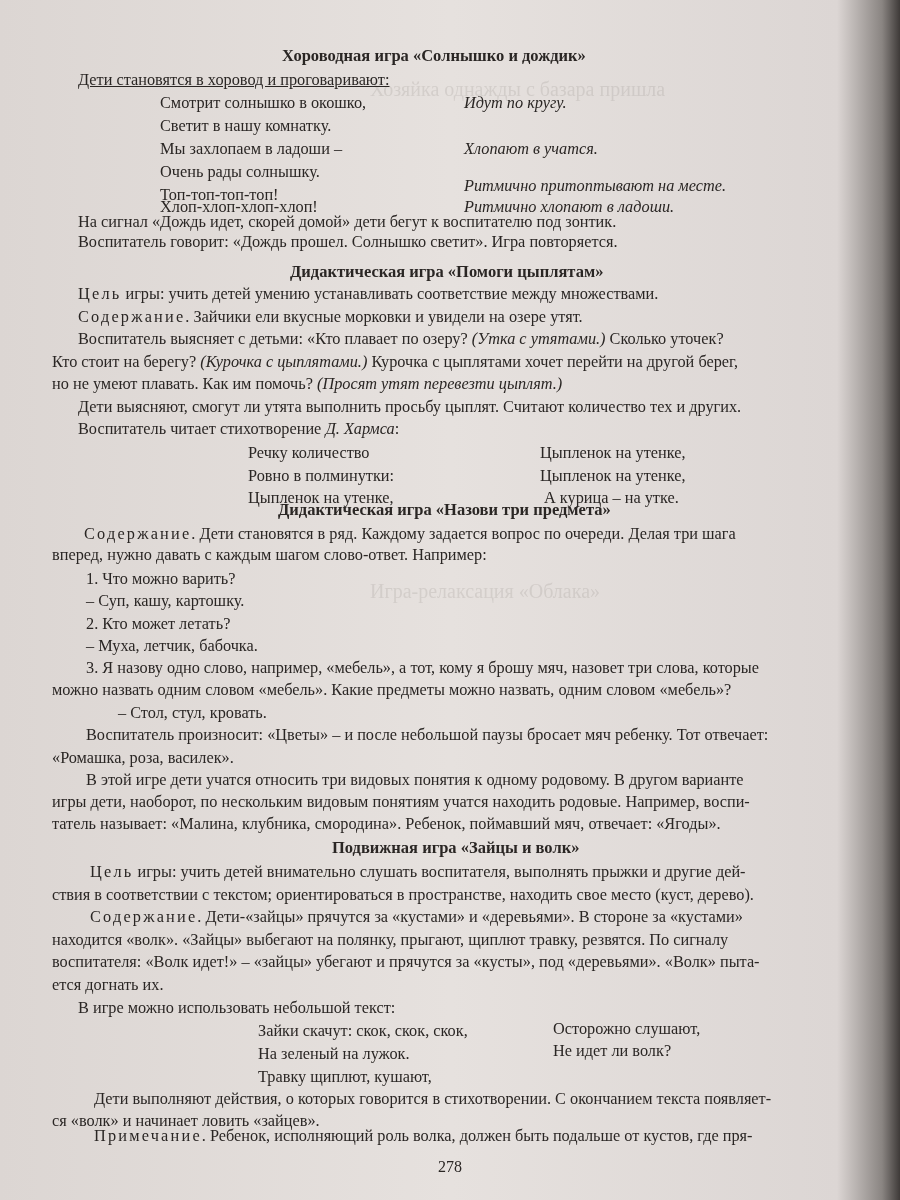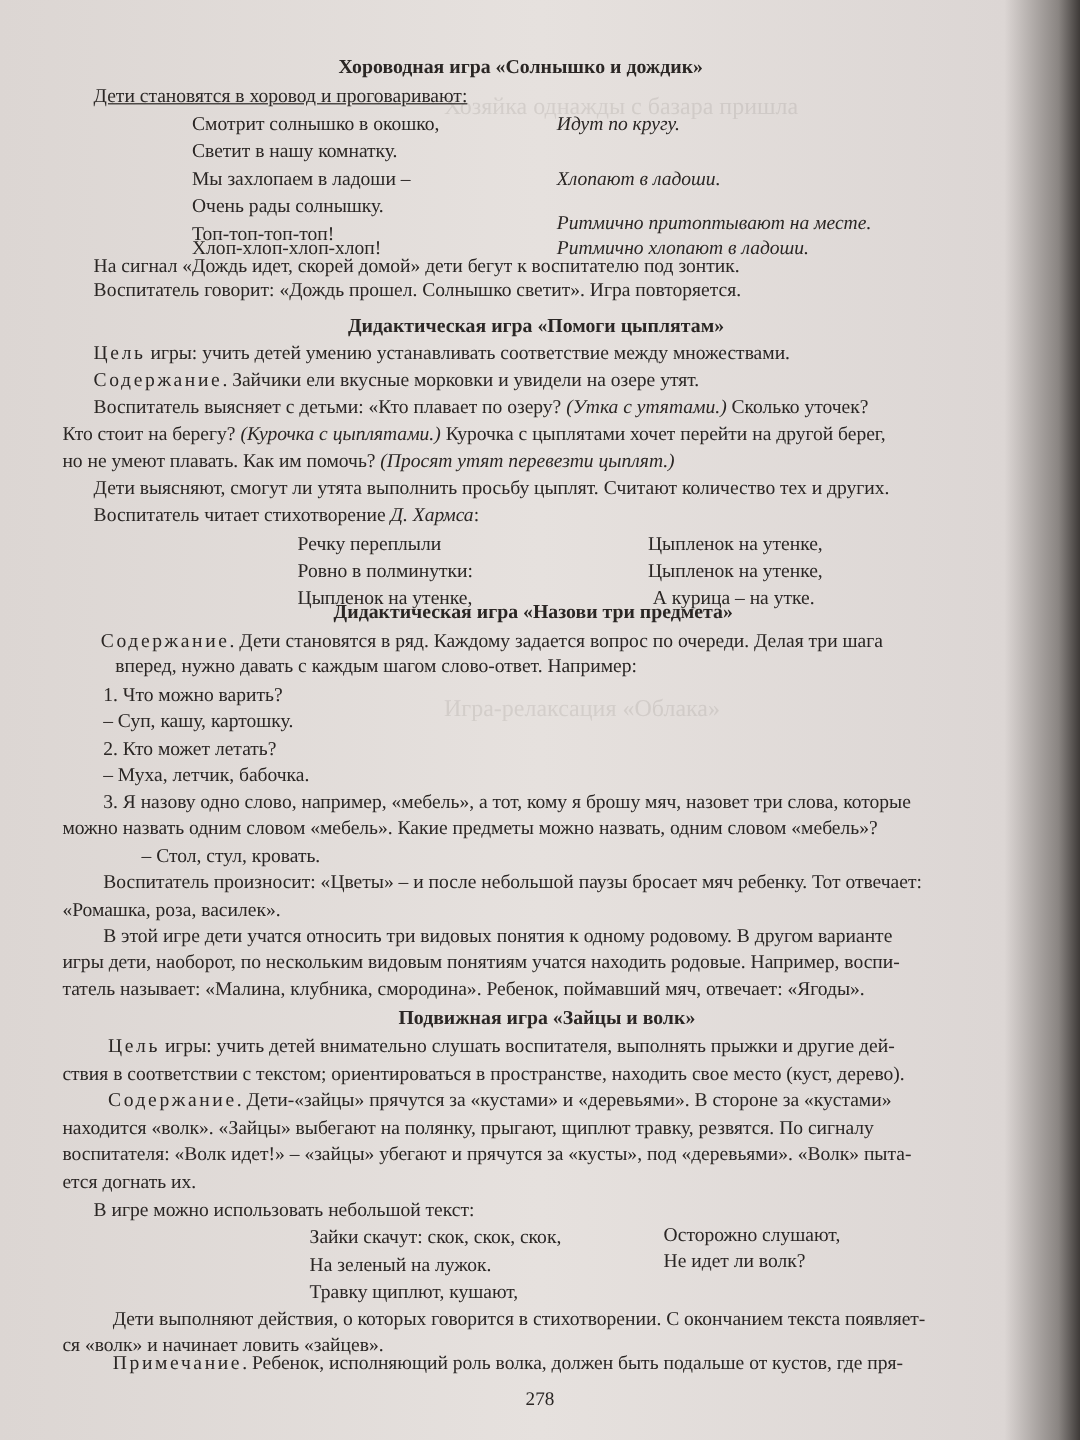--- a/index.html
+++ b/index.html
@@ -26,49 +26,49 @@
   <div class="ghost" style="left:370px;top:78px;">Хозяйка однажды с базара пришла</div>
   <div class="ghost" style="left:370px;top:580px;">Игра-релаксация «Облака»</div>
 
   <div class="ln h" style="left:282px;top:46px;">Хороводная игра «Солнышко и дождик»</div>
   <div class="ln" style="left:78px;top:70px;text-decoration:underline;">Дети становятся в хоровод и проговаривают:</div>
 
   <div class="ln" style="left:160px;top:93px;">Смотрит солнышко в окошко,</div>
   <div class="ln it" style="left:464px;top:93px;">Идут по кругу.</div>
   <div class="ln" style="left:160px;top:116px;">Светит в нашу комнатку.</div>
   <div class="ln" style="left:160px;top:139px;">Мы захлопаем в ладоши –</div>
-  <div class="ln it" style="left:464px;top:139px;">Хлопают в ладоши.</div>
+  <div class="ln it" style="left:464px;top:139px;">Хлопают в учатся.</div>
   <div class="ln" style="left:160px;top:162px;">Очень рады солнышку.</div>
   <div class="ln" style="left:160px;top:185px;">Топ-топ-топ-топ!</div>
   <div class="ln it" style="left:464px;top:176px;">Ритмично притоптывают на месте.</div>
   <div class="ln" style="left:160px;top:197px;">Хлоп-хлоп-хлоп-хлоп!</div>
   <div class="ln it" style="left:464px;top:197px;">Ритмично хлопают в ладоши.</div>
 
   <div class="ln" style="left:78px;top:212px;">На сигнал «Дождь идет, скорей домой» дети бегут к воспитателю под зонтик.</div>
   <div class="ln" style="left:78px;top:232px;">Воспитатель говорит: «Дождь прошел. Солнышко светит». Игра повторяется.</div>
 
   <div class="ln h" style="left:290px;top:262px;">Дидактическая игра «Помоги цыплятам»</div>
   <div class="ln" style="left:78px;top:284px;"><span class="sp">Цель</span><span> игры: учить детей умению устанавливать соответствие между множествами.</span></div>
   <div class="ln" style="left:78px;top:307px;"><span class="sp">Содержание</span><span>. Зайчики ели вкусные морковки и увидели на озере утят.</span></div>
   <div class="ln" style="left:78px;top:329px;"><span>Воспитатель выясняет с детьми: «Кто плавает по озеру? </span><span class="it">(Утка с утятами.)</span><span> Сколько уточек?</span></div>
   <div class="ln" style="left:52px;top:352px;"><span>Кто стоит на берегу? </span><span class="it">(Курочка с цыплятами.)</span><span> Курочка с цыплятами хочет перейти на другой берег,</span></div>
   <div class="ln" style="left:52px;top:374px;"><span>но не умеют плавать. Как им помочь? </span><span class="it">(Просят утят перевезти цыплят.)</span></div>
   <div class="ln" style="left:78px;top:397px;">Дети выясняют, смогут ли утята выполнить просьбу цыплят. Считают количество тех и других.</div>
   <div class="ln" style="left:78px;top:419px;"><span>Воспитатель читает стихотворение </span><span class="it">Д. Хармса</span><span>:</span></div>
 
-  <div class="ln" style="left:248px;top:443px;">Речку переплыли</div>
+  <div class="ln" style="left:248px;top:443px;">Речку количество</div>
   <div class="ln" style="left:248px;top:466px;">Ровно в полминутки:</div>
   <div class="ln" style="left:248px;top:488px;">Цыпленок на утенке,</div>
   <div class="ln" style="left:540px;top:443px;">Цыпленок на утенке,</div>
   <div class="ln" style="left:540px;top:466px;">Цыпленок на утенке,</div>
   <div class="ln" style="left:544px;top:488px;">А курица – на утке.</div>
 
   <div class="ln h" style="left:278px;top:500px;">Дидактическая игра «Назови три предмета»</div>
   <div class="ln" style="left:84px;top:524px;"><span class="sp">Содержание</span><span>. Дети становятся в ряд. Каждому задается вопрос по очереди. Делая три шага</span></div>
-  <div class="ln" style="left:52px;top:545px;margin-left:44px;">вперед, нужно давать с каждым шагом слово-ответ. Например:</div>
+  <div class="ln" style="left:52px;top:545px;">вперед, нужно давать с каждым шагом слово-ответ. Например:</div>
   <div class="ln" style="left:86px;top:569px;">1. Что можно варить?</div>
   <div class="ln" style="left:86px;top:591px;">– Суп, кашу, картошку.</div>
   <div class="ln" style="left:86px;top:614px;">2. Кто может летать?</div>
   <div class="ln" style="left:86px;top:636px;">– Муха, летчик, бабочка.</div>
   <div class="ln" style="left:86px;top:658px;">3.  Я назову одно слово, например, «мебель», а тот, кому я брошу мяч, назовет три слова, которые</div>
   <div class="ln" style="left:52px;top:680px;">можно назвать одним словом «мебель». Какие предметы можно назвать, одним словом «мебель»?</div>
   <div class="ln" style="left:86px;top:703px;margin-left:32px;">– Стол, стул, кровать.</div>
   <div class="ln" style="left:86px;top:725px;">Воспитатель произносит: «Цветы» – и после небольшой паузы бросает мяч ребенку. Тот отвечает:</div>
   <div class="ln" style="left:52px;top:748px;">«Ромашка, роза, василек».</div>
   <div class="ln" style="left:86px;top:770px;">В этой игре дети учатся относить три видовых понятия к одному родовому. В другом варианте</div>

